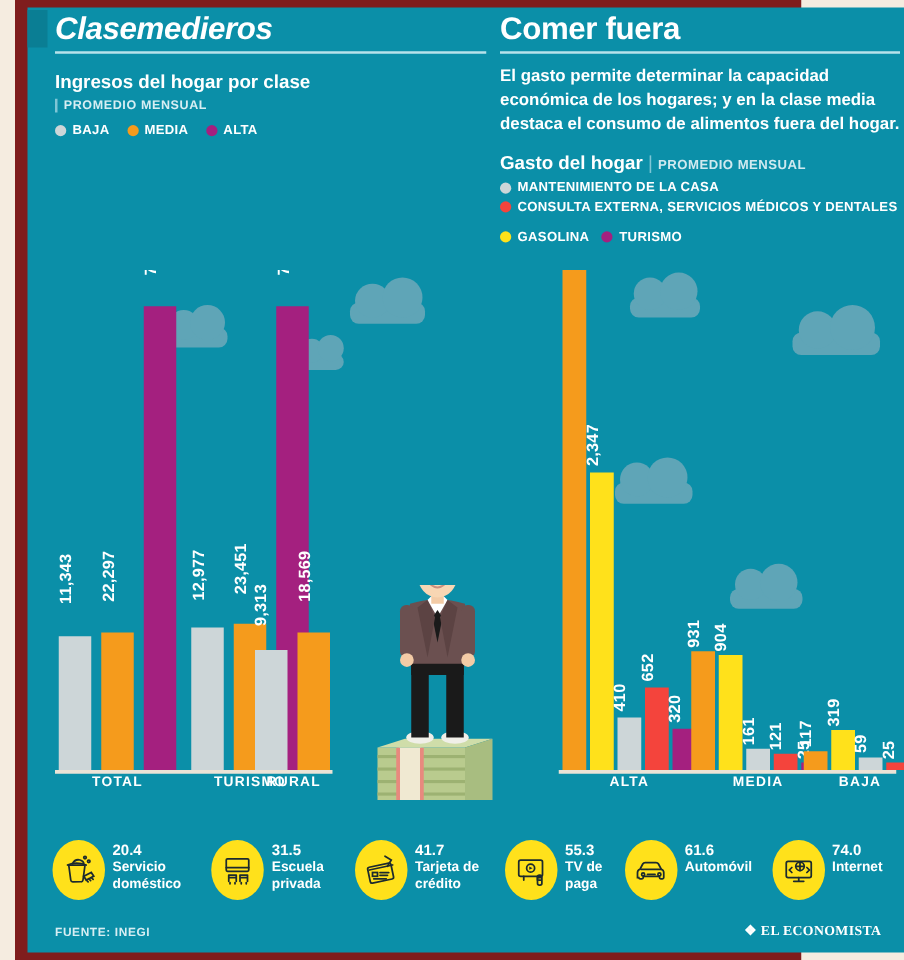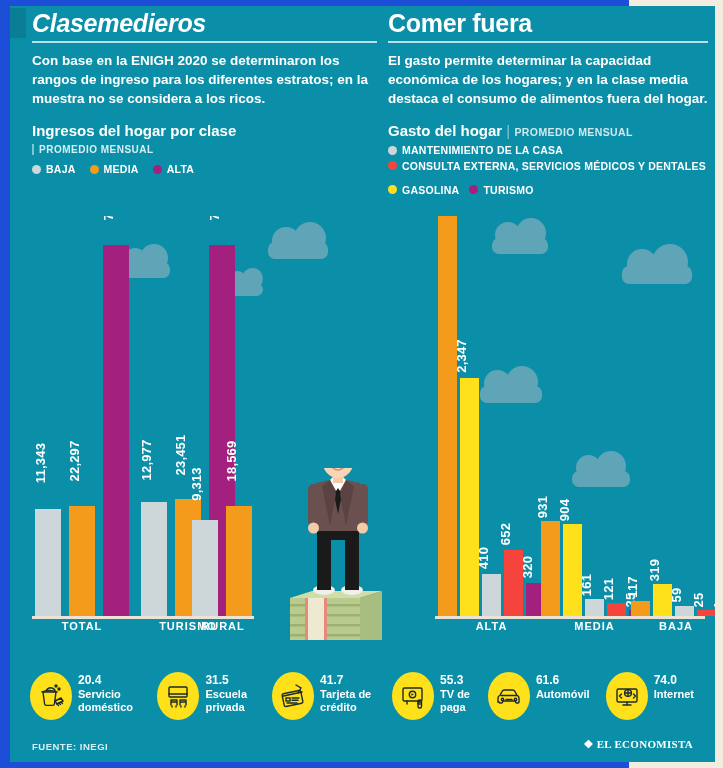--- a/index.html
+++ b/index.html
@@ -3,22 +3,22 @@
 <meta charset="utf-8">
 <style>
   html,body{margin:0;padding:0;}
   body{
     width:723px;height:768px;
     background:#f5ece0;
     font-family:"Liberation Sans", sans-serif;
     overflow:hidden;
   }
   #page{
-    position:absolute;left:0;top:0;width:629px;height:768px;
-    background:#1d4ed8;
+    position:absolute;left:12px;top:0;width:629px;height:768px;
+    background:#7f1d1d;
   }
   .teal-bg{
     position:absolute;left:10px;top:6px;width:705px;height:756px;
     background:#0b8fa8;
   }
   .notch{
     position:absolute;left:10px;top:8px;width:16px;height:30px;
     background:#0a7e94;
   }
   
@@ -109,21 +109,20 @@
 </head>
 <body>
 
 <div id="page">
   <div class="teal-bg"></div>
   <div class="notch"></div>
 
   <div class="col-head head-left">
     <div class="h1 ital">Clasemedieros</div>
     <div class="rule"></div>
-    <div class="lede">Con base en la ENIGH 2020 se determinaron los rangos de ingreso para los diferentes estratos; en la muestra no se considera a los ricos.</div>
     <div class="sub-title">Ingresos del hogar por clase</div>
     <div class="promedio">PROMEDIO MENSUAL</div>
     <div class="legend-row">
       <span class="leg">
         <span class="dot" style="background:#cdd6d8"></span>
         <span class="leg-lab">BAJA</span>
       </span>
       <span class="leg">
         <span class="dot" style="background:#f59b1c"></span>
         <span class="leg-lab">MEDIA</span>

